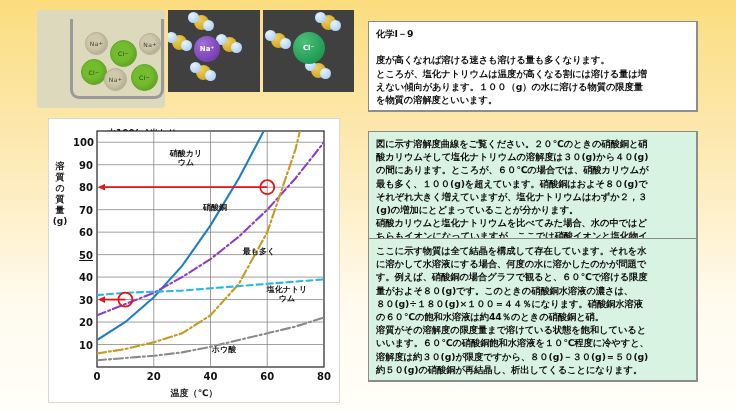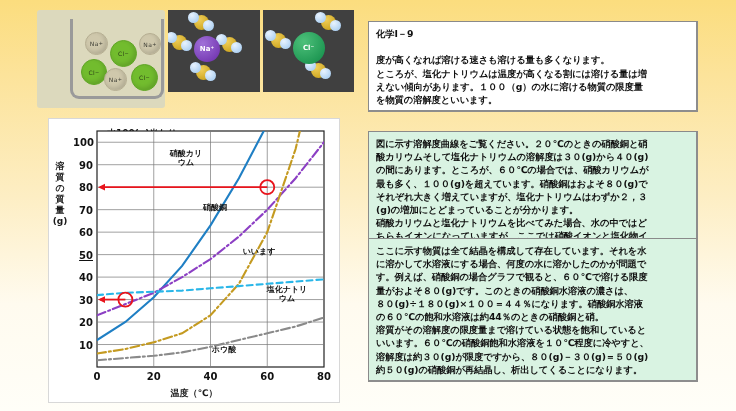--- a/index.html
+++ b/index.html
@@ -207,21 +207,21 @@
         <div class="ytick" style="left: 24px; top: 63.1905px; width: 20px; text-align: right;">80</div>
         <div class="ytick" style="left: 24px; top: 40.7143px; width: 20px; text-align: right;">90</div>
         <div class="ytick" style="left: 24px; top: 18.2381px; width: 20px; text-align: right;">100</div>
         <div class="xtick" style="left: 39px; top: 252px; width: 18px; text-align: center;">0</div>
         <div class="xtick" style="left: 95.75px; top: 252px; width: 18px; text-align: center;">20</div>
         <div class="xtick" style="left: 152.5px; top: 252px; width: 18px; text-align: center;">40</div>
         <div class="xtick" style="left: 209.25px; top: 252px; width: 18px; text-align: center;">60</div>
         <div class="xtick" style="left: 266px; top: 252px; width: 18px; text-align: center;">80</div>
         <div class="series-label" style="left: 118px; top: 30px; width: 38px;">硝酸カリウム</div>
         <div class="series-label" style="left: 150px; top: 84px; width: 32px;">硝酸銅</div>
-        <div class="series-label" style="left: 186px; top: 128px; width: 48px;">いいます</div>
+        <div class="series-label" style="left: 186px; top: 128px; width: 48px;">最も多く</div>
         <div class="series-label" style="left: 216px; top: 166px; width: 44px;">塩化ナトリウム</div>
         <div class="series-label" style="left: 158px; top: 226px; width: 34px;">ホウ酸</div>
       </div>
   </div>
 
   <div class="tbox white" id="tbox1">
       <p>化学Ⅰ－9</p>
       <p>&nbsp;</p>
       <p>度が高くなれば溶ける速さも溶ける量も多くなります。</p>
       <p>ところが、塩化ナトリウムは温度が高くなる割には溶ける量は増</p>

